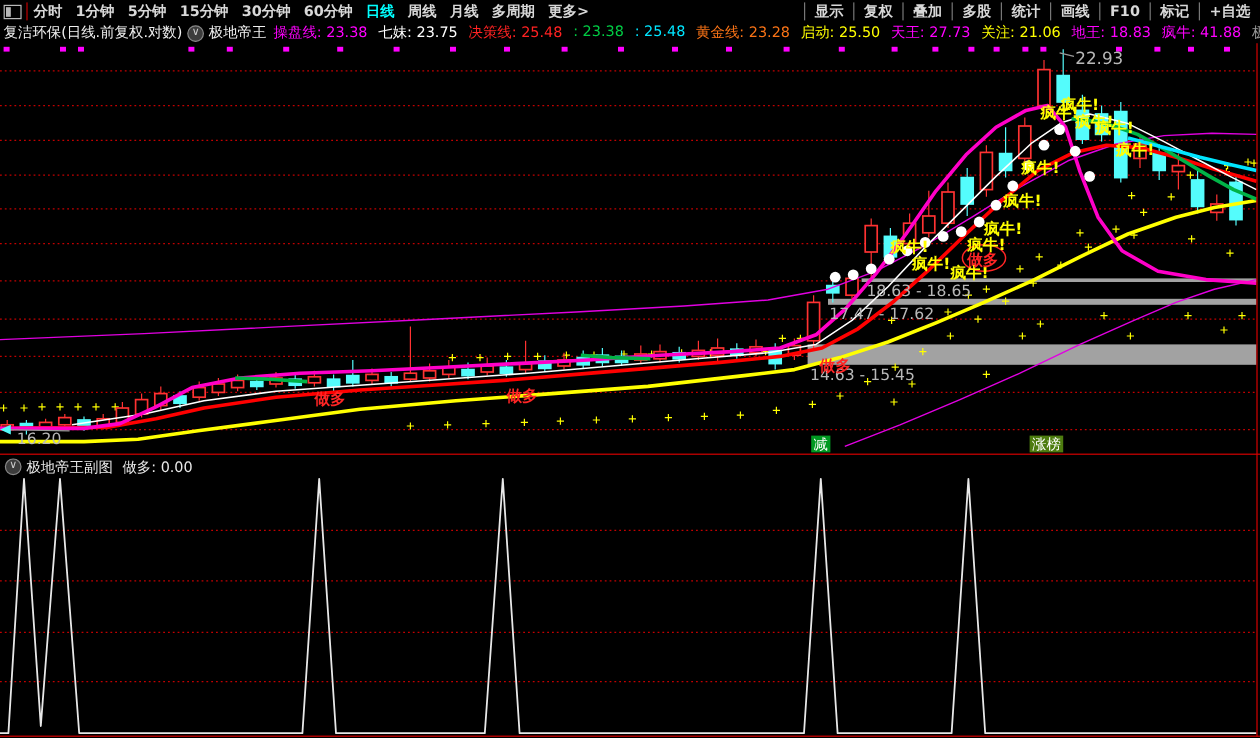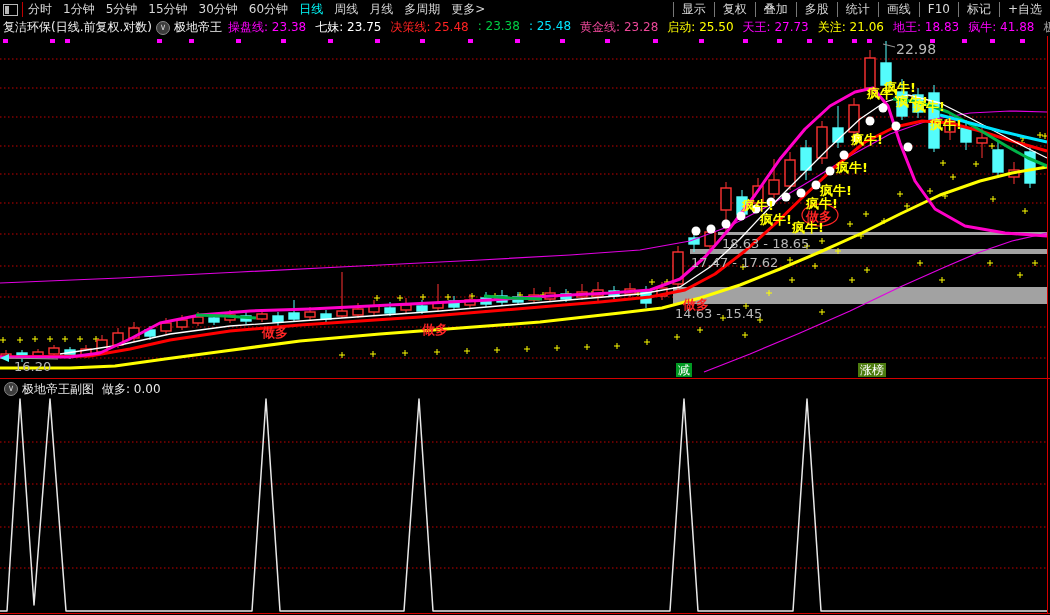--- a/index.html
+++ b/index.html
@@ -1,20 +1,20 @@
 <!DOCTYPE html>
 <html><head>
 <meta charset="utf-8">
 <style>
   html,body{margin:0;padding:0;background:#000;}
   .screen{position:relative;width:1050px;height:615px;background:#000;overflow:hidden;
           font-family:"DejaVu Sans","Liberation Sans",sans-serif;}
   
   .toolbar{position:absolute;left:0;top:0;width:1050px;height:19px;display:flex;align-items:center;
-           color:#d8d8d8;font-size:12px;white-space:nowrap;}
+           color:#d8d8d8;font-size:12px;white-space:nowrap;font-weight:bold;}
   .win-icon{width:13px;height:10px;border:1px solid #b8b8b8;margin:0 4px 0 3px;position:relative;flex:0 0 auto;}
   .win-icon i{position:absolute;left:1px;top:1px;bottom:1px;width:4px;background:#b8b8b8;}
   .tb-sep{width:1px;height:15px;background:#c00000;margin:0 5px 0 0;flex:0 0 auto;}
   .periods{display:flex;gap:11px;align-items:center;}
   .period{cursor:default;}
   .period.active{color:#00ffff;}
   .tb-right{margin-left:auto;display:flex;align-items:center;height:100%;}
   .tb-btn{padding:0 8px;border-left:1px solid #777;height:15px;line-height:15px;}
   
   .infobar{position:absolute;left:0;top:19px;width:1050px;height:17px;display:flex;align-items:center;
@@ -78,21 +78,21 @@
   <div class="infobar">
     <span class="stock-title">复洁环保(日线.前复权.对数)</span>
     <span class="collapse-icon">∨</span>
     <span class="ind-name">极地帝王</span>
     <span class="ind-values" id="ind-values">
         <span style="color: rgb(255, 0, 255);">操盘线: 23.38</span>
         <span style="color: rgb(255, 255, 255);">七妹: 23.75</span>
         <span style="color: rgb(255, 34, 34);">决策线: 25.48</span>
         <span style="color: rgb(0, 204, 68);">: 23.38</span>
         <span style="color: rgb(0, 229, 255);">: 25.48</span>
-        <span style="color: #ec4899; text-align: center;">黄金线: 23.28</span>
+        <span style="color: #f97316; text-align: center;">黄金线: 23.28</span>
         <span style="color: rgb(255, 255, 0);">启动: 25.50</span>
         <span style="color: rgb(255, 0, 255);">天王: 27.73</span>
         <span style="color: rgb(255, 255, 0);">关注: 21.06</span>
         <span style="color: rgb(255, 0, 255);">地王: 18.83</span>
         <span style="color: rgb(255, 0, 255);">疯牛: 41.88</span>
         <span style="color: rgb(154, 154, 154);">极地: 16.61</span>
       </span>
 
   </div>
 
@@ -459,21 +459,21 @@
         <g>
           <line x1="883" y1="8" x2="895" y2="11" stroke="#999999" stroke-width="1"></line>
           <line x1="2" y1="322" x2="58" y2="323" stroke="#999999" stroke-width="1"></line>
           <ellipse cx="820" cy="179" rx="18" ry="11" fill="none" stroke="#ff2525" stroke-width="1.2"></ellipse>
         </g>
         <g>
           <polygon points="0,322 9,318 9,326" fill="#54fcfc"></polygon>
         </g>
       </svg>
     <div class="overlay" id="main-overlay">
-        <span class="price-label" style="left: 896px; top: 5px; font-size: 14px;">22.98</span>
+        <span class="price-label" style="left: 896px; top: 5px; font-size: 14px;">22.93</span>
         <span class="price-label" style="left: 722px; top: 200px; font-size: 13px;">18.63 - 18.65</span>
         <span class="price-label" style="left: 691px; top: 219px; font-size: 13px;">17.47 - 17.62</span>
         <span class="price-label" style="left: 675px; top: 270px; font-size: 13px;">14.63 - 15.45</span>
         <span class="price-label" style="left: 14px; top: 323px; font-size: 13px;">16.20</span>
         <span class="bull-label" style="left: 867px; top: 49px;">疯牛!</span>
         <span class="bull-label" style="left: 884px; top: 43px;">疯牛!</span>
         <span class="bull-label" style="left: 896px; top: 57px;">疯牛!</span>
         <span class="bull-label" style="left: 913px; top: 62px;">疯牛!</span>
         <span class="bull-label" style="left: 930px; top: 80px;">疯牛!</span>
         <span class="bull-label" style="left: 851px; top: 95px;">疯牛!</span>

